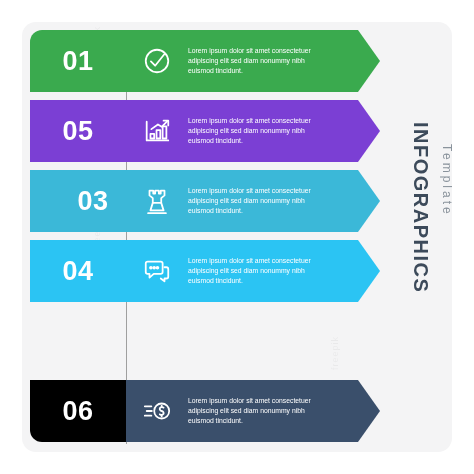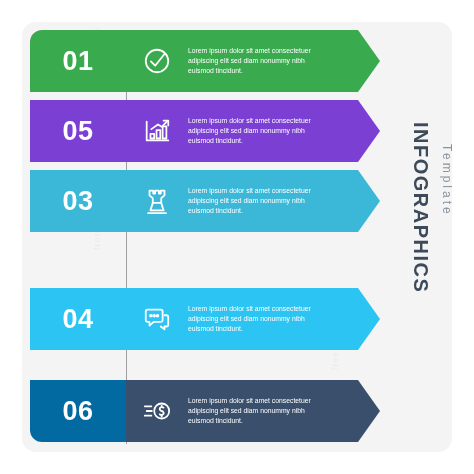--- a/index.html
+++ b/index.html
@@ -191,38 +191,38 @@
               <path d="M10 14 L17 9 L21 11.5 L27 5.5"></path>
               <path d="M23 5 H28 V10"></path>
             </svg>
           </div>
           <div class="desc">Lorem ipsum dolor sit amet consectetuer adipiscing elit sed diam nonummy nibh euismod tincidunt.</div>
         </div>
       </div>
     </div>
 
     <div class="row" style="top:140px;">
-      <div class="numblock" style="background:#3bb8d8;">
+      <div class="numblock" style="background:#3bb8d8;padding-left:15px;">
         <span class="num">03</span>
       </div>
       <div class="arrow" style="background:#3bb8d8; width:254px;">
         <div class="arrow-inner">
           <div class="icon-wrap">
             <svg width="30" height="30" viewBox="0 0 32 32" fill="none" stroke="#ffffff" stroke-width="1.9" stroke-linecap="round" stroke-linejoin="round">
               <path d="M8 5 V10 L11.5 13 V18 L9 26 H23 L20.5 18 V13 L24 10 V5 H20 V8 H18 V5 H14 V8 H12 V5 Z"></path>
               <path d="M11.5 18 H20.5"></path>
               <path d="M6.5 29 H25.5"></path>
             </svg>
           </div>
           <div class="desc">Lorem ipsum dolor sit amet consectetuer adipiscing elit sed diam nonummy nibh euismod tincidunt.</div>
         </div>
       </div>
     </div>
 
-    <div class="row" style="top:210px;margin-top:48px;">
+    <div class="row" style="top:210px;">
       <div class="numblock" style="background:#2bc4f3;">
         <span class="num">04</span>
       </div>
       <div class="arrow" style="background:#2bc4f3; width:254px;">
         <div class="arrow-inner">
           <div class="icon-wrap">
             <svg width="30" height="30" viewBox="0 0 32 32" fill="none" stroke="#ffffff" stroke-width="1.9" stroke-linecap="round" stroke-linejoin="round">
               <path d="M20 6 H6 A2 2 0 0 0 4 8 V17 A2 2 0 0 0 6 19 H8 V23 L12.5 19 H20 A2 2 0 0 0 22 17 V8 A2 2 0 0 0 20 6 Z"></path>
               <circle cx="9.5" cy="12.5" r="1"></circle>
               <circle cx="13" cy="12.5" r="1"></circle>
@@ -230,21 +230,21 @@
               <path d="M24 12 H26 A2 2 0 0 1 28 14 V22 A2 2 0 0 1 26 24 H24 V27 L20 24"></path>
             </svg>
           </div>
           <div class="desc">Lorem ipsum dolor sit amet consectetuer adipiscing elit sed diam nonummy nibh euismod tincidunt.</div>
         </div>
       </div>
     </div>
 
 
     <div class="row" style="top:350px;">
-      <div class="numblock round-bl" style="background:#0369a1;">
+      <div class="numblock round-bl" style="background:#000000;">
         <span class="num">06</span>
       </div>
       <div class="arrow" style="background:#3a4f6b; width:254px;">
         <div class="arrow-inner">
           <div class="icon-wrap">
             <svg width="30" height="30" viewBox="0 0 32 32" fill="none" stroke="#ffffff" stroke-width="1.9" stroke-linecap="round" stroke-linejoin="round">
               <circle cx="21" cy="16" r="8"></circle>
               <path d="M23 12.5 A2.6 2.6 0 0 0 19 13 A2.4 2.4 0 0 0 21 16 A2.4 2.4 0 0 1 23 19 A2.6 2.6 0 0 1 19 19.5"></path>
               <path d="M21 10.2 V11.5 M21 20.5 V21.8"></path>
               <path d="M10 11 H3 M10.5 16 H5 M10 21 H3"></path>

